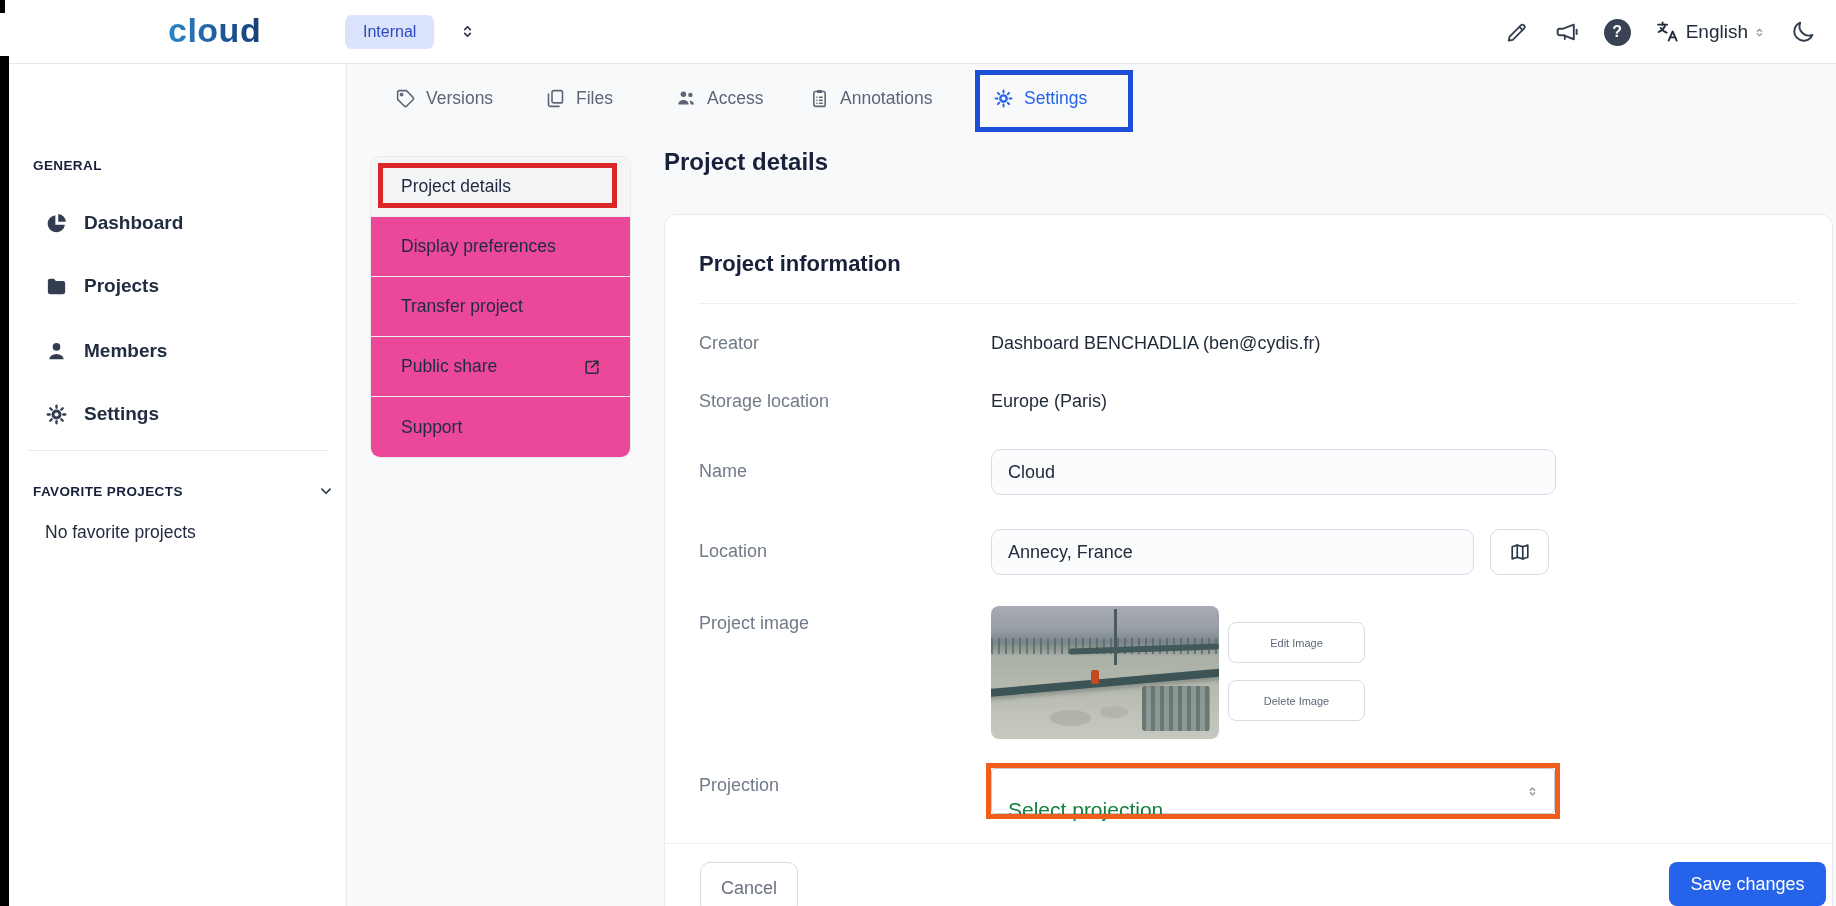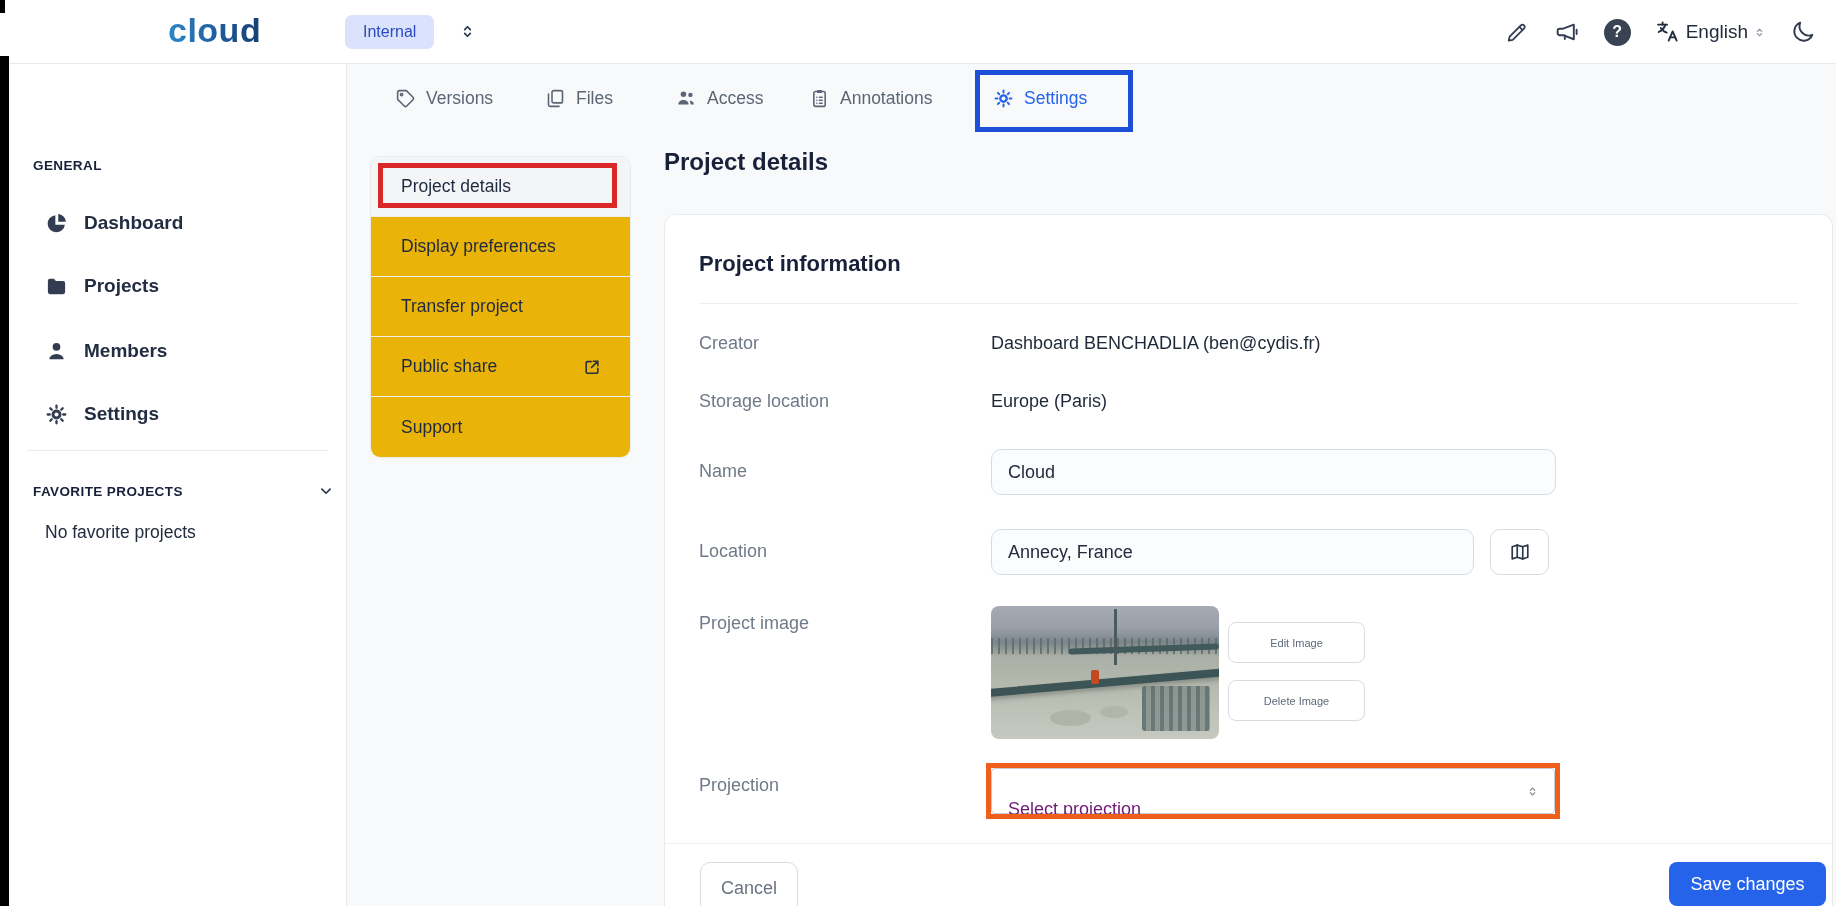--- a/index.html
+++ b/index.html
@@ -41,42 +41,42 @@
   .main{position:absolute;left:347px;top:64px;width:1489px;height:842px;background:#f8f9fb;}
 
   
   .tab{position:absolute;top:20px;height:28px;display:flex;align-items:center;gap:10px;cursor:pointer;color:#5b6575;}
   .tab .tlabel{font-size:17.5px;font-weight:500;}
   .tab.active{color:#2563eb;}
 
   
   .subcard{position:absolute;left:23px;top:92px;width:261px;background:#fff;border:1px solid #e8eaec;border-radius:10px;overflow:hidden;}
   .subitem{position:relative;height:60px;display:flex;align-items:center;padding-left:30px;font-size:17.5px;color:#1f2a40;cursor:pointer;
-           border-bottom:1px solid #edeff2;background:#eab308;}
+           border-bottom:1px solid #edeff2;background:#ec4899;}
   .subitem:last-child{border-bottom:none;}
   .subitem.active{background:#f4f5f6;}
   .subitem .ext{position:absolute;right:28px;color:#27303f;}
 
   .page-title{position:absolute;left:317px;top:84px;font-size:24px;font-weight:700;color:#19213a;}
 
   
   .card{position:absolute;left:317px;top:150px;width:1169px;height:780px;background:#fff;border:1px solid #e8eaec;border-radius:12px;}
   .sec-head{position:absolute;left:34px;top:36px;font-size:22px;font-weight:700;color:#19213a;}
   .cdiv{position:absolute;left:34px;right:34px;height:1px;background:#eceef1;}
   .flabel{position:absolute;left:34px;font-size:18px;color:#707a88;}
   .fvalue{position:absolute;left:326px;font-size:18px;color:#1f2837;}
   .tinput{position:absolute;left:326px;height:46px;border:1px solid #d8dce2;border-radius:10px;background:#fbfcfd;
           font-size:18px;color:#222c3e;padding:0 16px;outline:none;}
   .map-btn{position:absolute;left:825px;top:314px;width:59px;height:46px;background:#fff;border:1px solid #d8dce2;border-radius:10px;
            display:flex;align-items:center;justify-content:center;color:#2b3648;cursor:pointer;}
   .img-btn{position:absolute;left:563px;width:137px;height:41px;background:#fff;border:1px solid #d8dce2;border-radius:8px;
            font-size:11px;color:#5d6878;display:flex;align-items:center;justify-content:center;cursor:pointer;}
   .select{position:absolute;left:326px;top:553px;width:564px;height:46px;background:#fff;border:1px solid #c9ced6;border-radius:4px;
           display:flex;align-items:center;justify-content:space-between;padding:0 14px 0 16px;cursor:pointer;}
-  .select .sval{font-size:18px;color:#701a75;margin-top:37px;}
+  .select .sval{font-size:21px;color:#15803d;margin-top:37px;}
   .select .schev{color:#8d95a1;}
   .cancel-btn{position:absolute;left:35px;top:647px;width:98px;height:52px;background:#fff;border:1px solid #d8dce2;border-radius:10px;
               font-size:18px;color:#6a7380;display:flex;align-items:center;justify-content:center;cursor:pointer;}
   .save-btn{position:absolute;left:1004px;top:647px;width:157px;height:44px;background:#2563eb;border:none;border-radius:8px;
             font-size:18px;color:#fff;display:flex;align-items:center;justify-content:center;cursor:pointer;}
 
   
   .thumb{position:absolute;left:326px;top:391px;width:228px;height:133px;border-radius:8px;overflow:hidden;
          background:linear-gradient(180deg,#a7abb3 0%,#9aa0a8 16%,#8b9399 22%,#79848a 27%,#8a938f 31%,#aab0a6 38%,#b4b8ad 58%,#bfc2b8 80%,#c6c9bf 100%);}
   .thumb .fence{position:absolute;left:0;right:0;top:24%;height:12%;

